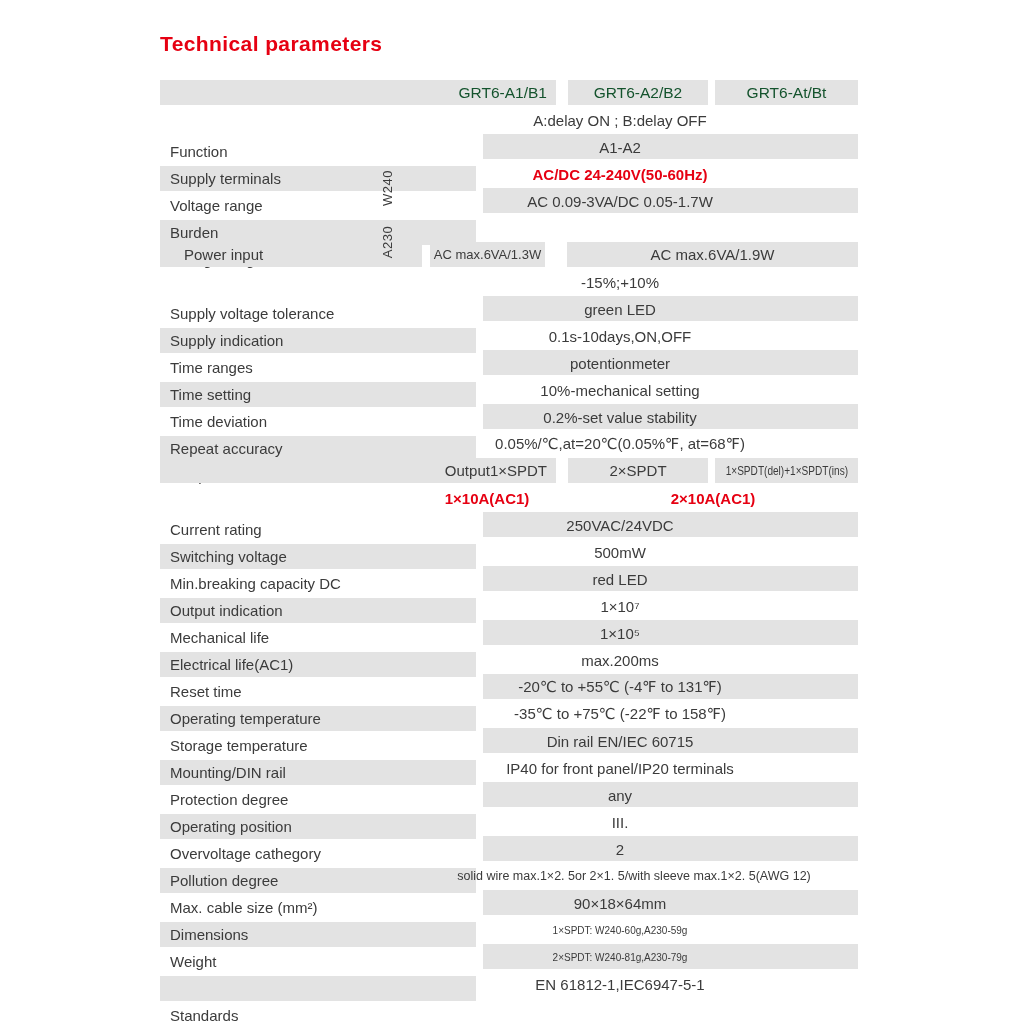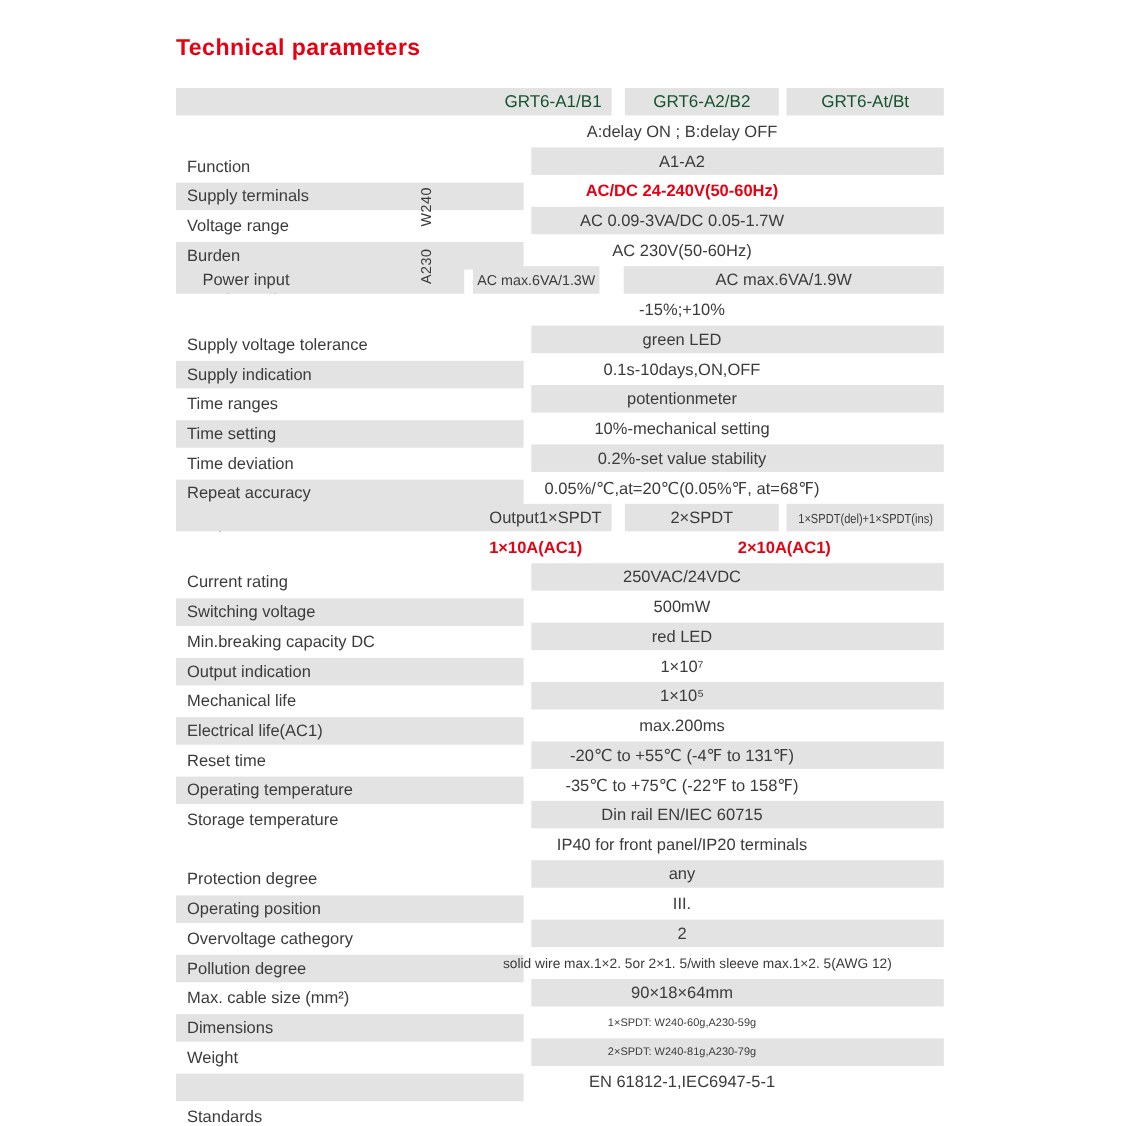--- a/index.html
+++ b/index.html
@@ -99,23 +99,20 @@
       </div>
     <div class="cell val">
         <span class="txt">AC 0.09-3VA/DC 0.05-1.7W</span>
       </div>
   </div>
 
   <div class="row">
     <div class="cell lab">
         <span>Voltage range</span>
       </div>
-    <div class="cell val">
-        <span class="txt">AC 230V(50-60Hz)</span>
-      </div>
   </div>
 
   <div class="row shade">
     <div class="cell pl">
         <span>Power input</span>
       </div>
     <div class="cell pv1">
         <span>AC max.6VA/1.3W</span>
       </div>
     <div class="cell pv2">
@@ -273,20 +270,23 @@
   <div class="row">
     <div class="cell lab">
         <span>Storage temperature</span>
       </div>
     <div class="cell val">
         <span class="txt">-35℃ to +75℃ (-22℉ to 158℉)</span>
       </div>
   </div>
 
   <div class="row shade">
+    <div class="cell lab">
+        <span>Mounting/DIN rail</span>
+      </div>
     <div class="cell val">
         <span class="txt">Din rail EN/IEC 60715</span>
       </div>
   </div>
 
   <div class="row">
     <div class="cell lab">
         <span>Protection degree</span>
       </div>
     <div class="cell val">

